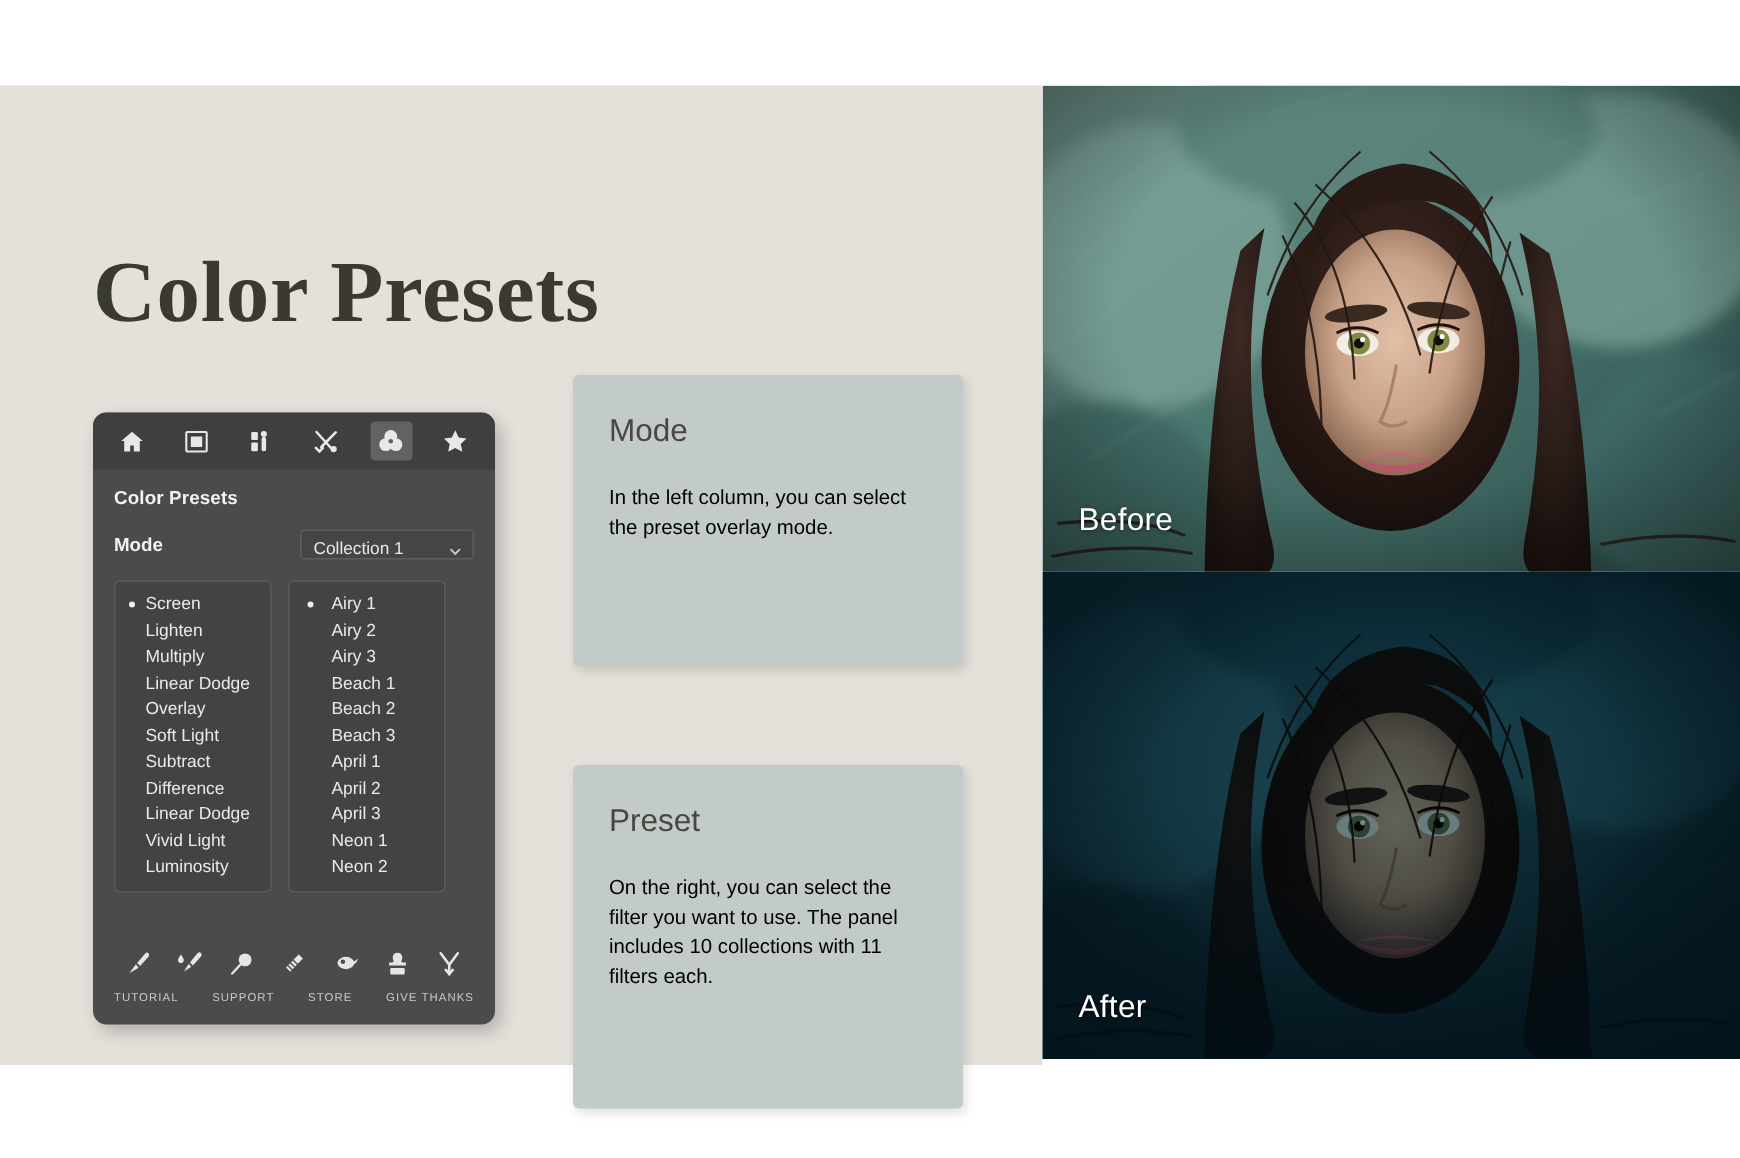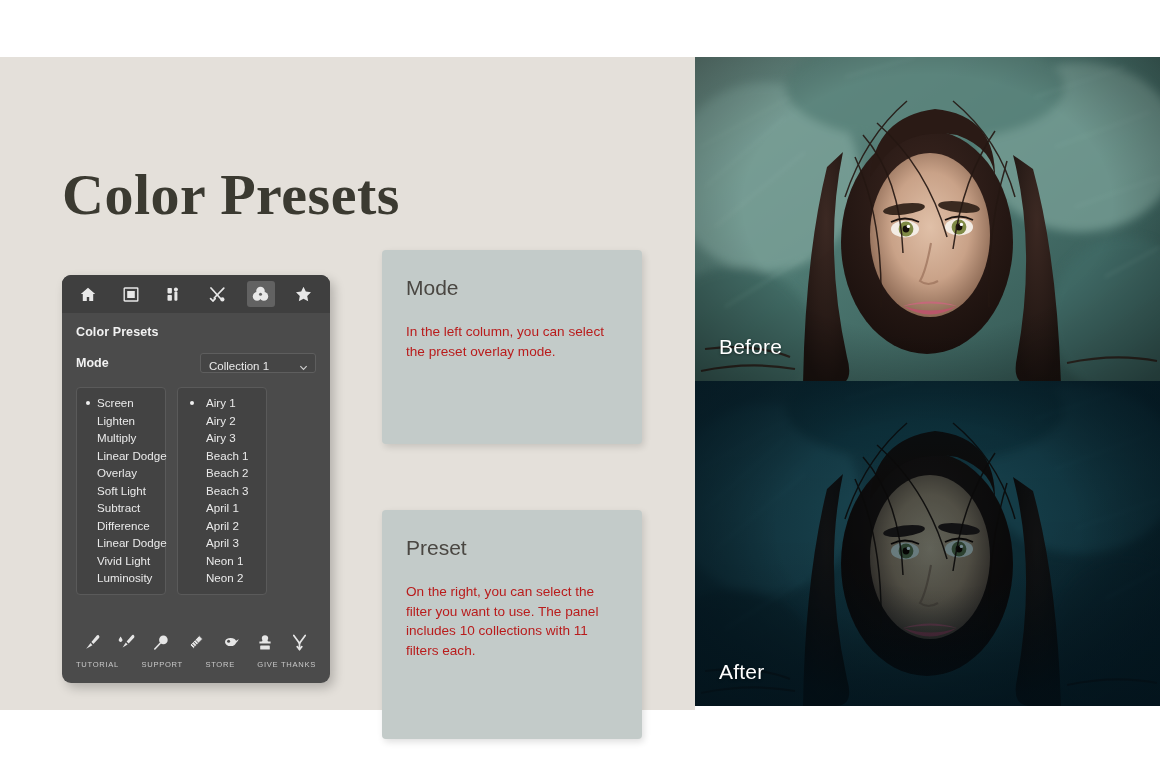--- a/index.html
+++ b/index.html
@@ -114,21 +114,21 @@
     width: 9px; height: 9px;
     color: #cfcfcf;
   }
 
   .lists {
     display: flex;
     gap: 11px;
   }
 
   .list-box {
-    width: 90px;
+    width: 105px;
     background: #434343;
     border: 1px solid #5a5a5a;
     border-radius: 4px;
     padding: 6px 0 7px 0;
   }
 
   .list-item {
     font-size: 11.6px;
     color: #eaeaea;
     line-height: 17.5px;
@@ -193,21 +193,21 @@
 
   .card-title {
     font-size: 21px;
     color: #4a4742;
     margin-bottom: 22px;
     font-weight: normal;
   }
   .card-body {
     font-size: 13.6px;
     line-height: 19.5px;
-    color: #b91c1c;
+    color: #000000;
   }
 
   
   .photo-col {
     position: absolute;
     left: 695px; top: 57px;
     width: 465px; height: 653px;
     overflow: hidden;
   }
   .photo {

